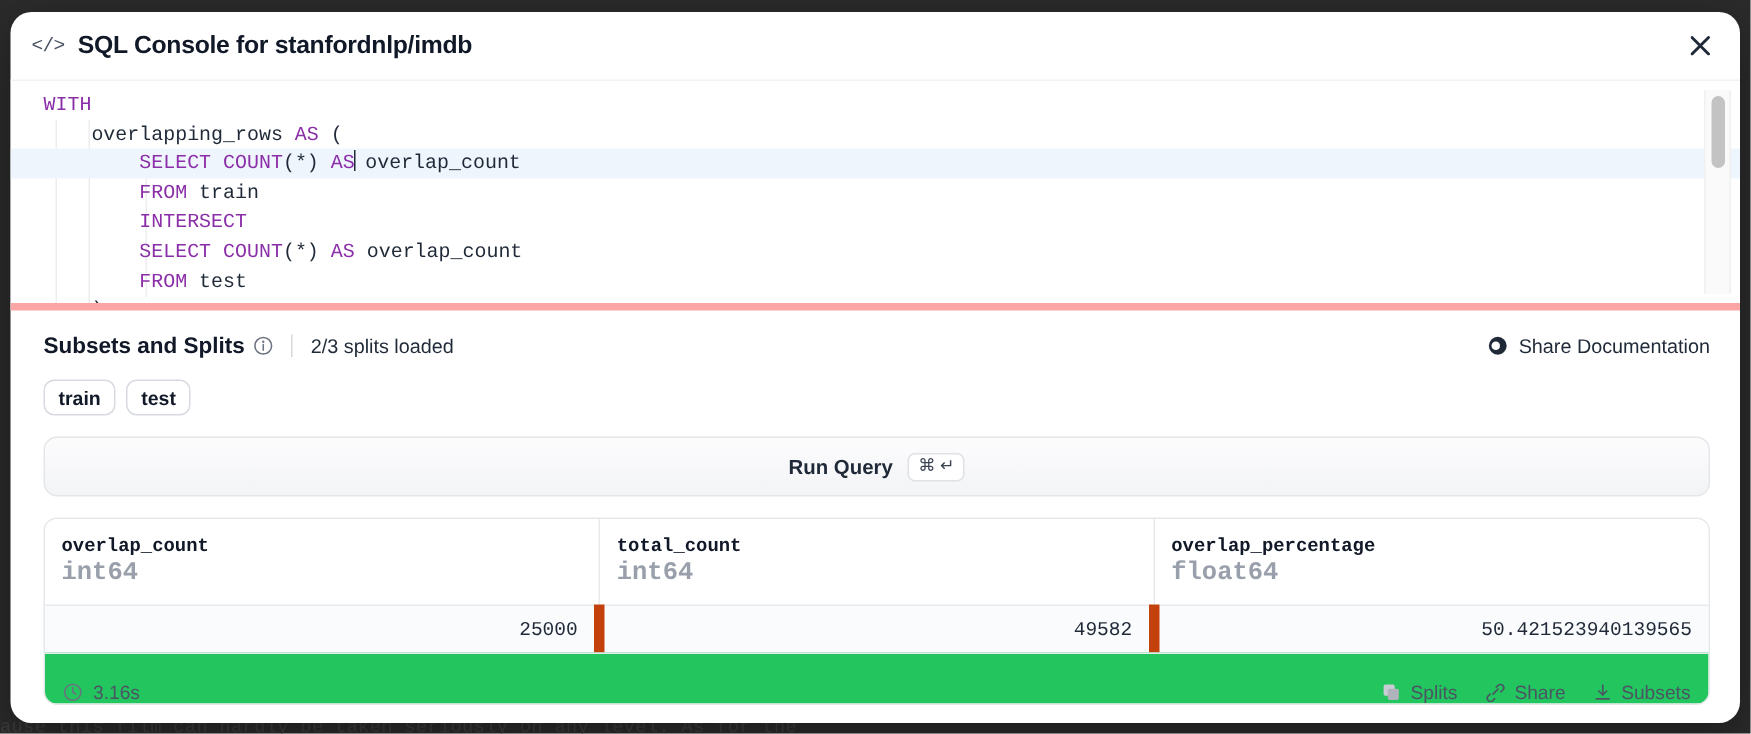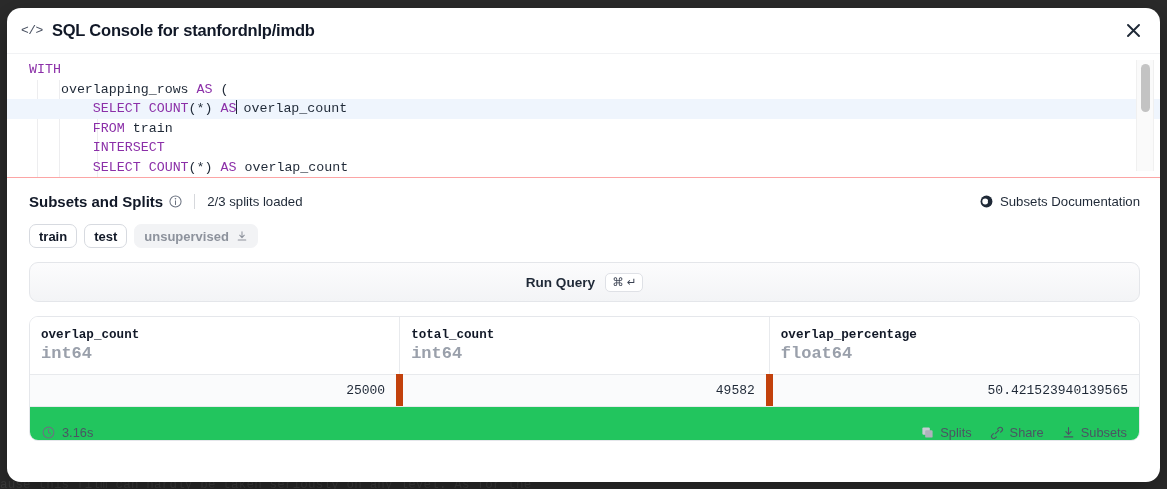--- a/index.html
+++ b/index.html
@@ -65,24 +65,24 @@
     width: 26px; height: 26px;
     display: flex; align-items: center; justify-content: center;
     color: #1f2937;
     cursor: pointer;
     border-radius: 5px;
   }
 
   
   .editor {
     position: relative;
-    height: 125px;
+    height: 154px;
     flex: none;
     border-top: 1px solid #f1f2f4;
-    border-bottom: 1px solid #fca5a5;
+    border-bottom: 5px solid #fca5a5;
     background: #fff;
     overflow: hidden;
   }
   .code {
     font-family: "Liberation Mono", monospace;
     font-size: 13.3px;
     line-height: 19.6px;
     color: #1f2937;
     padding: 6px 0 0 0;
     white-space: pre;
@@ -342,38 +342,29 @@
       <span class="vdiv"></span>
       <span class="splits-loaded">2/3 splits loaded</span>
       <span class="duckdb-link">
         <span class="duck-icon">
           <svg width="13" height="13" viewBox="0 0 14 14">
               <circle cx="7" cy="7" r="6.4" fill="#1f2937"></circle>
               <circle cx="5.6" cy="7" r="3.1" fill="#ffffff"></circle>
               <rect x="8.4" y="5.9" width="4.6" height="2.2" rx="1.1" fill="#1f2937"></rect>
             </svg>
         </span>
-        <span>Subsets Documentation</span>
+        <span>Share Documentation</span>
       </span>
     </div>
     <div class="chips" id="chips">
         <span class="chip">
           <span>train</span>
         </span>
         <span class="chip">
           <span>test</span>
-        </span>
-        <span class="chip muted">
-          <span>unsupervised</span>
-          <span>
-            <svg width="12" height="12" viewBox="0 0 14 14">
-              <path d="M7 2 L7 8.6 M4.3 6.1 L7 8.9 L9.7 6.1" stroke="#8d929c" stroke-width="1.2" fill="none" stroke-linecap="round" stroke-linejoin="round"></path>
-              <path d="M2.6 11.7 L11.4 11.7" stroke="#8d929c" stroke-width="1.2" stroke-linecap="round"></path>
-            </svg>
-          </span>
         </span>
       </div>
   </div>
 
   <div class="run-wrap">
     <div class="run-btn">
       <span class="run-label">Run Query</span>
       <span class="kbd">
         <span>⌘</span>
         <span>↵</span>

